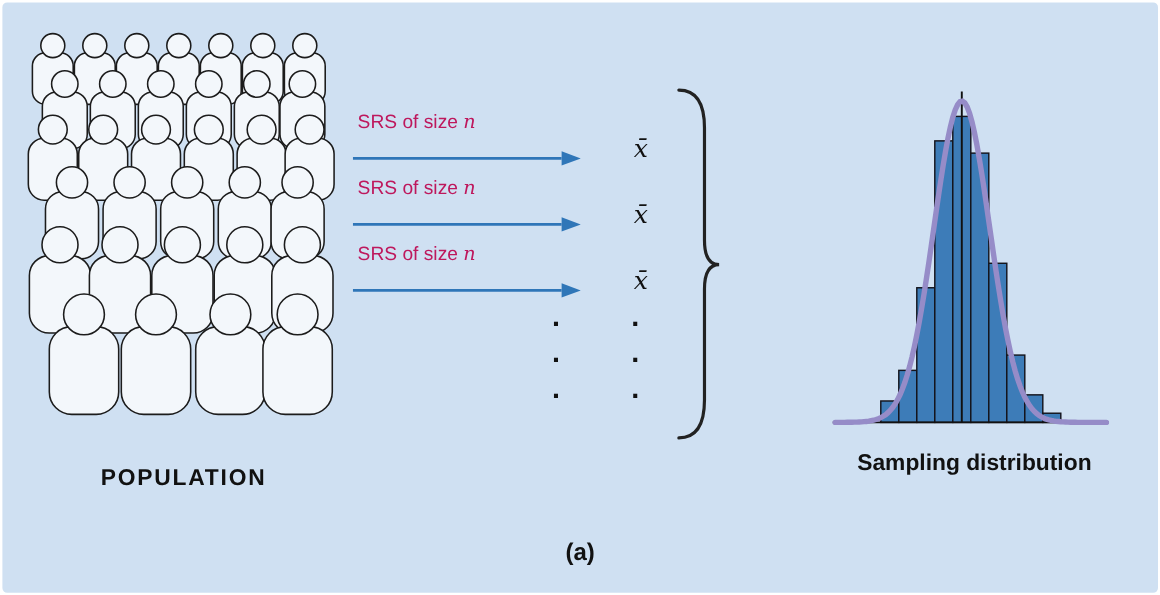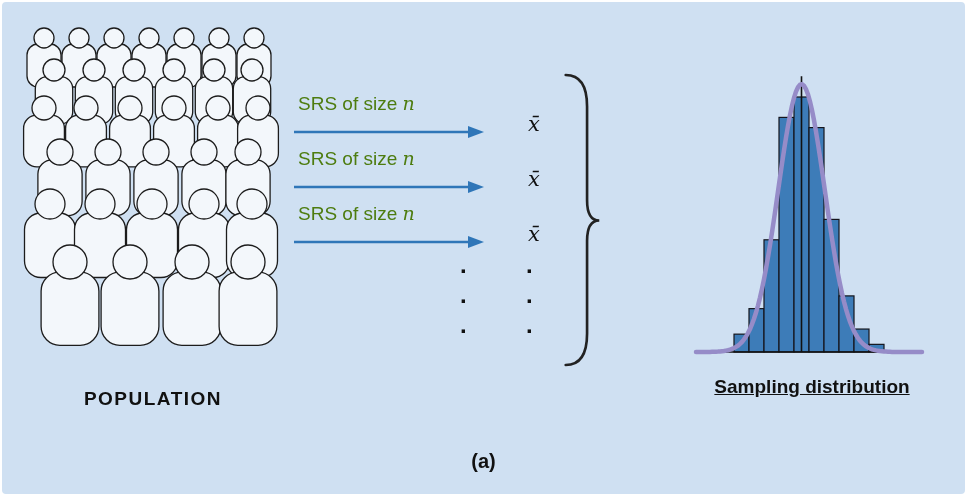--- a/index.html
+++ b/index.html
@@ -7,30 +7,30 @@
   .figure {
     position:relative; width:967px; height:496px;
     background:#cfe0f2; border:2px solid #ffffff; border-radius:6px;
     overflow:hidden; color:#111;
   }
   .crowd { position:absolute; left:20px; top:10px; width:260px; height:335px; }
   .pop-label { position:absolute; left:10px; top:354px; width:282px; text-align:center; }
   .pop-title { font-size:19px; font-weight:bold; letter-spacing:1.5px;margin-top:32px; }
   .pop-sub { font-size:19px; font-weight:bold; margin-top:3px; }
   .pop-sub .sym { font-style:italic; font-family:"DejaVu Serif", serif; }
-  .srs-label { position:absolute; left:296px; width:190px; font-size:19px; color:#4d7c0f; }
+  .srs-label { position:absolute; left:296px; width:190px; font-size:16px; color:#be185d; }
   .srs-label .sym { font-style:italic; font-family:"DejaVu Serif", serif; }
   .arrow { position:absolute; left:292px; width:190px; height:14px; }
   .xbar { position:absolute; left:510px; width:44px; text-align:center;
           font-size:21px; font-style:italic; font-family:"DejaVu Serif", serif; }
   .dot { position:absolute; font-size:24px; font-weight:bold; line-height:10px; color:#111; }
   .brace { position:absolute; left:560px; top:70px; width:42px; height:296px; }
   .hist { position:absolute; left:682px; top:50px; width:250px; height:312px; }
   .hist-label { position:absolute; left:660px; top:374px; width:300px; text-align:center;
-                font-size:19px; font-weight:bold;text-decoration:underline; }
+                font-size:19px; font-weight:bold; }
   .caption { position:absolute; left:0; top:448px; width:100%; text-align:center;
              font-size:20px; font-weight:bold; }
 </style>
 </head>
 <body>
 
 <div class="figure">
 
   <svg id="crowd-svg" class="crowd" viewBox="0 0 260 335">
       <rect x="5" y="32" width="34" height="43" rx="11" fill="#f3f7fb" stroke="#1c1c1c" stroke-width="1.3"></rect>

